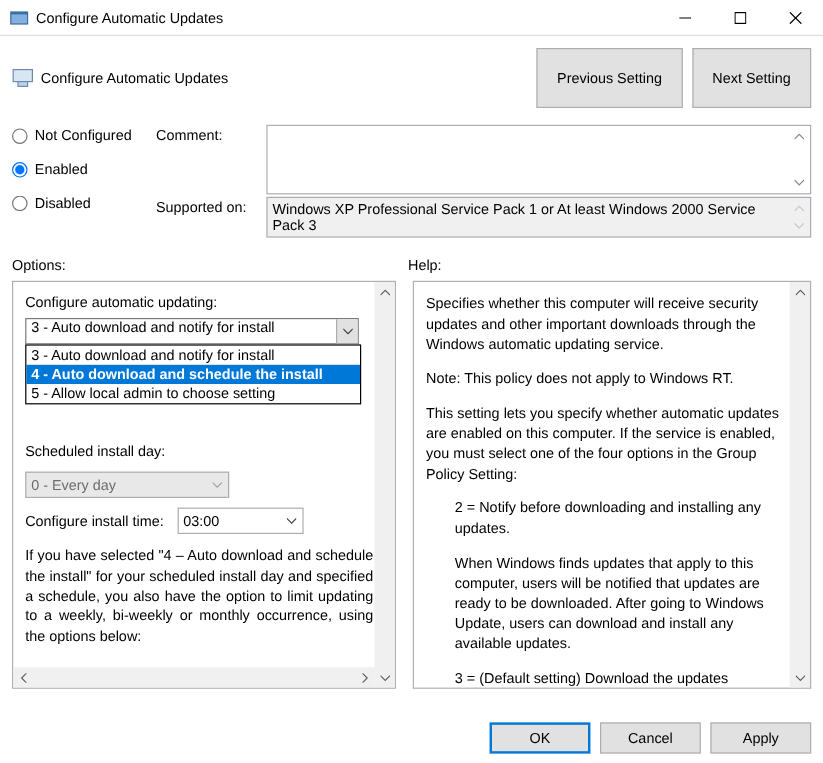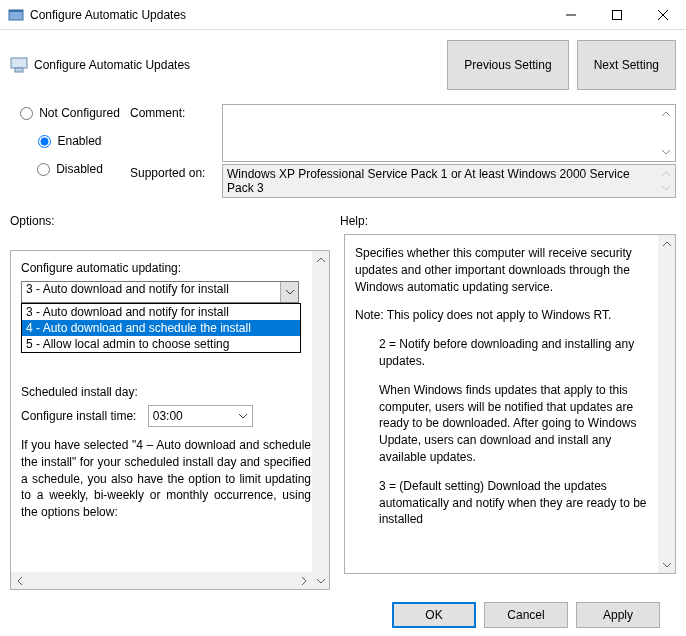--- a/index.html
+++ b/index.html
@@ -8,55 +8,55 @@
 .titlebar-icon { width: 16px; height: 16px; margin-right: 6px; }
 .titlebar-title { flex: 1; }
 .titlebar-btns { display: flex; }
 .titlebar-btn { width: 46px; height: 30px; display: flex; align-items: center; justify-content: center; }
 .header-row { display: flex; align-items: center; padding: 10px 10px 14px 10px; }
 .header-icon { width: 18px; height: 18px; margin-right: 6px; }
 .header-title { flex: 1; }
 .nav-btn { background: #e1e1e1; border: 1px solid #adadad; padding: 17px 16px; margin-left: 8px; cursor: pointer; }
 .main-top { display: flex; padding: 0 10px; }
 .radio-col { width: 120px; padding-top: 2px; }
-.radio-row { display: flex; align-items: center; margin-bottom: 14px; justify-content: center; }
+.radio-row { display: flex; align-items: center; margin-bottom: 14px; }
 .radio-row input { margin: 0 6px 0 0; }
 .fields-col { flex: 1; }
 .field-row { display: flex; margin-bottom: 2px; }
 .field-label { width: 92px; padding-top: 2px; }
 .textarea { flex: 1; border: 1px solid #abadb3; background: #fff; position: relative; padding: 2px; resize: none; font-family: inherit; }
 .comment-box { height: 58px; }
 .supported-box { height: 34px; background: #f0f0f0; padding: 4px 18px 4px 4px; position: relative; display: flex; align-items: center; }
 .scroll-arrow { position: absolute; right: 2px; width: 14px; height: 14px; display: flex; align-items: center; justify-content: center; color: #606060; }
 .section-labels { display: flex; padding: 14px 10px 6px 10px; }
 .options-label { width: 330px; }
 .help-label { flex: 1; }
 .panels { display: flex; padding: 0 10px; gap: 14px; }
 .panel { border: 1px solid #b0b0b0; padding: 10px 18px 10px 10px; position: relative; overflow: hidden; }
-.options-panel { width: 320px; height: 340px; margin-top: 16px; }
+.options-panel { width: 320px; height: 340px; }
 .help-panel { flex: 1; height: 340px; }
 .panel-scroll { position: absolute; right: 0; top: 0; bottom: 0; width: 17px; background: #f0f0f0; display: flex; flex-direction: column; }
 .panel-scroll-arrow { height: 17px; display: flex; align-items: center; justify-content: center; color: #606060; }
 .panel-scroll-track { flex: 1; }
 .panel-scroll-h { position: absolute; left: 0; right: 17px; bottom: 0; height: 17px; background: #f0f0f0; display: flex; }
 .panel-scroll-h-arrow { width: 17px; display: flex; align-items: center; justify-content: center; color: #606060; }
 .opt-label { margin-bottom: 6px; }
 .combo { position: relative; border: 1px solid #7a7a7a; background: #fff; height: 22px; display: flex; padding: 0 4px; cursor: pointer; }
 .combo-main { width: 278px; }
 .combo-arrow { position: absolute; right: 0; top: 0; bottom: 0; width: 18px; display: flex; align-items: center; justify-content: center; background: #e1e1e1; border-left: 1px solid #adadad; }
 .combo-arrow2 { position: absolute; right: 2px; top: 0; bottom: 0; width: 14px; display: flex; align-items: center; justify-content: center; color: #606060; }
 .dropdown-list { position: absolute; left: -1px; top: 21px; width: 280px; border: 1px solid #000; background: #fff; z-index: 10; }
 .dropdown-item { padding: 1px 4px; cursor: pointer; }
-.dropdown-item.selected { background: #0078d7; color: #fff; }
+.dropdown-item.selected { background: #0078d7; color: #fff; font-weight: bold; }
 .opt-text { margin-top: 10px; line-height: 1.4; text-align: justify; }
 .small-combo { width: 170px; height: 22px; border: 1px solid #adadad; background: #e8e8e8; color: #6d6d6d; display: inline-flex; align-items: center; padding: 0 4px; position: relative; margin-top: 4px; margin-bottom: 8px; }
 .time-combo { width: 105px; height: 22px; border: 1px solid #adadad; background: #fff; display: inline-flex; align-items: center; padding: 0 4px; position: relative; margin-left: 8px; }
 .help-text p { margin: 0 0 12px 0; line-height: 1.4; }
 .help-text .indent { padding-left: 24px; }
-.footer { position: absolute; bottom: 0; left: 0; right: 16px; padding: 8px 10px; display: flex; justify-content: flex-end; gap: 8px; border-top: 0; }
+.footer { position: absolute; bottom: 0; left: 0; right: 0; padding: 8px 10px; display: flex; justify-content: flex-end; gap: 8px; border-top: 0; }
 .footer-btn { width: 84px; padding: 5px 0; background: #e1e1e1; border: 1px solid #adadad; cursor: pointer; }
 .footer-btn.primary { border: 2px solid #0078d7; padding: 4px 0; }
 svg { display: block; }
 </style>
 </head>
 <body>
 
 <div class="titlebar">
   <span class="titlebar-icon">
     <svg viewBox="0 0 16 16">
@@ -164,20 +164,28 @@
           </svg>
         </span>
       <div class="dropdown-list">
         <div class="dropdown-item">3 - Auto download and notify for install</div>
         <div class="dropdown-item selected">4 - Auto download and schedule the install</div>
         <div class="dropdown-item">5 - Allow local admin to choose setting</div>
       </div>
     </div>
     <div style="height:82px"></div>
     <div class="opt-label">Scheduled install day:</div>
+    <div class="small-combo">
+      <span>0 - Every day</span>
+      <span class="combo-arrow2">
+          <svg width="8" height="6">
+            <polyline points="0,1 4,5 8,1" fill="none" stroke="#a0a0a0"></polyline>
+          </svg>
+        </span>
+    </div>
     <div>
       <span>Configure install time:</span>
       <span class="time-combo">
         <span>03:00</span>
         <span class="combo-arrow2">
             <svg width="8" height="6">
               <polyline points="0,1 4,5 8,1" fill="none" stroke="#404040"></polyline>
             </svg>
           </span>
       </span>
@@ -208,20 +216,21 @@
             <polyline points="1,0 5,4 1,8" fill="none" stroke="#606060"></polyline>
           </svg>
         </div>
     </div>
   </div>
 
   <div class="panel help-panel">
     <div class="help-text">
       <p>Specifies whether this computer will receive security updates and other important downloads through the Windows automatic updating service.</p>
       <p>Note: This policy does not apply to Windows RT.</p>
+      <p>This setting lets you specify whether automatic updates are enabled on this computer. If the service is enabled, you must select one of the four options in the Group Policy Setting:</p>
       <p class="indent">2 = Notify before downloading and installing any updates.</p>
       <p class="indent">When Windows finds updates that apply to this computer, users will be notified that updates are ready to be downloaded. After going to Windows Update, users can download and install any available updates.</p>
       <p class="indent">3 = (Default setting) Download the updates automatically and notify when they are ready to be installed</p>
 
     </div>
     <div class="panel-scroll">
       <div class="panel-scroll-arrow">
           <svg width="8" height="6">
             <polyline points="0,5 4,1 8,5" fill="none" stroke="#606060"></polyline>
           </svg>

